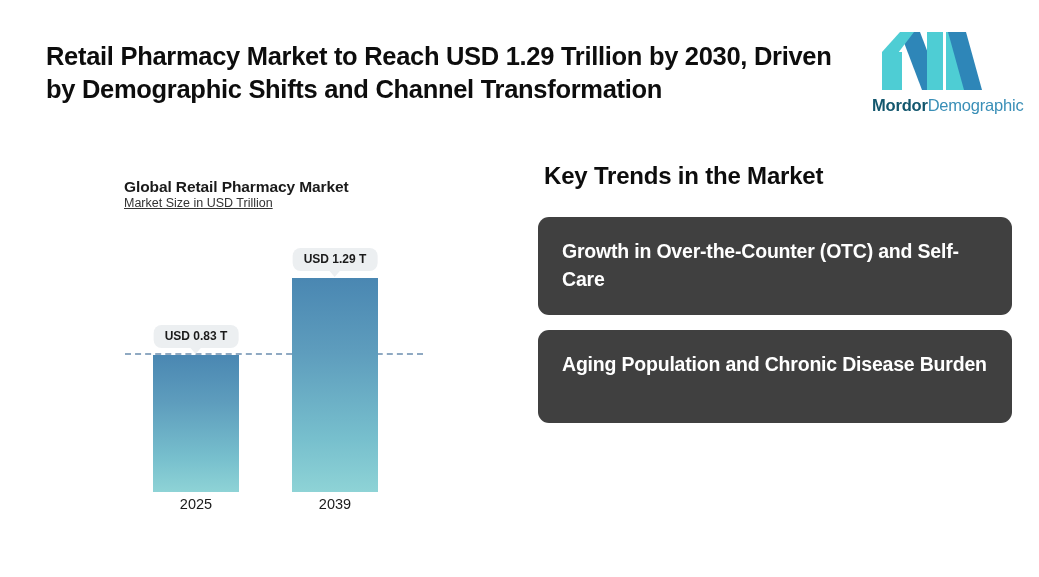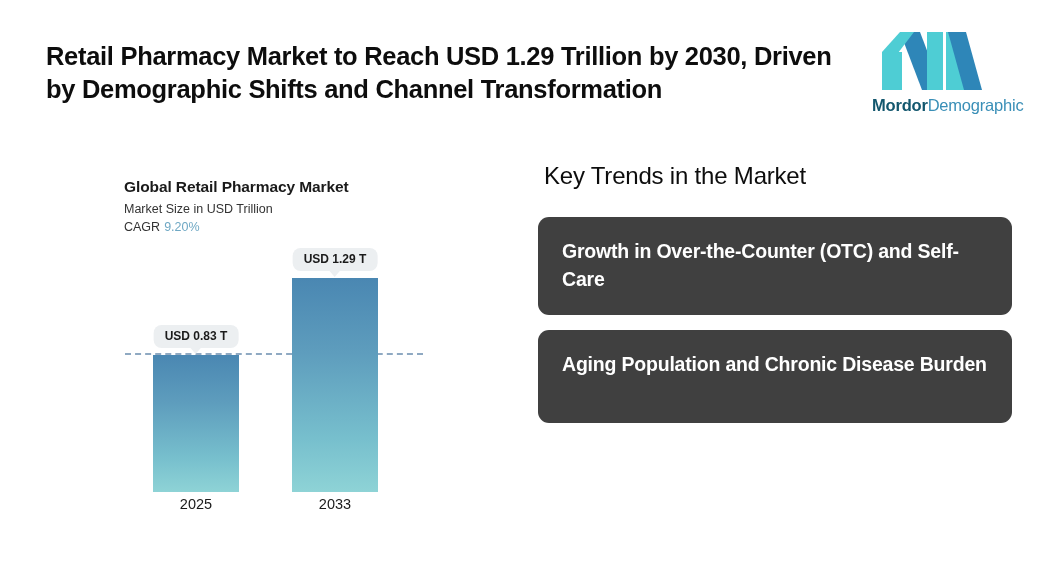--- a/index.html
+++ b/index.html
@@ -64,23 +64,23 @@
     width: 300px;
     height: 370px;
   }
   #chart-title {
     font-size: 15.5px;
     font-weight: bold;
     color: #1a1a1a;
     letter-spacing: -0.1px;
   }
   #chart-subtitle {
-    margin-top: 6px;
     font-size: 12.5px;
     color: #333333;
+    text-decoration: underline;
   }
   #chart-cagr {
     margin-top: 4px;
     font-size: 12.5px;
     color: #333333;
   }
   #chart-cagr .cagr-value {
     color: #6fa8c4;
     margin-left: 4px;
   }
@@ -177,21 +177,21 @@
 
   
   #trends-panel {
     position: absolute;
     left: 538px;
     top: 162px;
     width: 474px;
   }
   #trends-heading {
     font-size: 24px;
-    font-weight: normal;
+    font-weight: bold;
     color: #0d0d0d;
     letter-spacing: -0.2px;
     margin: 0 0 27px 6px;
   }
   .trend-card {
     background: #404040;
     border-radius: 11px;
     color: #ffffff;
     font-size: 19.5px;
     font-weight: bold;
@@ -221,41 +221,38 @@
   </svg>
   <div id="brand-wordmark">
     <span class="wm-bold">Mordor</span><span class="wm-light">Demographic</span>
   </div>
 </div>
 
 <div id="chart-panel">
 
   <div id="chart-title">Global Retail Pharmacy Market</div>
   <div id="chart-subtitle">Market Size in USD Trillion</div>
-  <div id="chart-cagr">
-    <span>CAGR</span><span class="cagr-value">9.20%</span>
-  </div>
 
   <div id="plot-area">
 
     <div id="baseline-dashed"></div>
 
     <div class="bar-column" id="bar-col-2025">
       <div class="value-badge" id="badge-2025">USD 0.83 T</div>
       <div class="bar" id="bar-2025"></div>
     </div>
 
     <div class="bar-column" id="bar-col-2030">
       <div class="value-badge" id="badge-2030">USD 1.29 T</div>
       <div class="bar" id="bar-2030"></div>
     </div>
   </div>
 
   <div class="axis-label" id="axis-label-2025">2025</div>
-  <div class="axis-label" id="axis-label-2030">2033</div>
+  <div class="axis-label" id="axis-label-2030">2039</div>
 
 </div>
 
 <div id="trends-panel">
   <div id="trends-heading">Key Trends in the Market</div>
 
   <div class="trend-card">Growth in Over-the-Counter (OTC) and Self-Care</div>
   <div class="trend-card">Aging Population and Chronic Disease Burden</div>
 </div>
 

